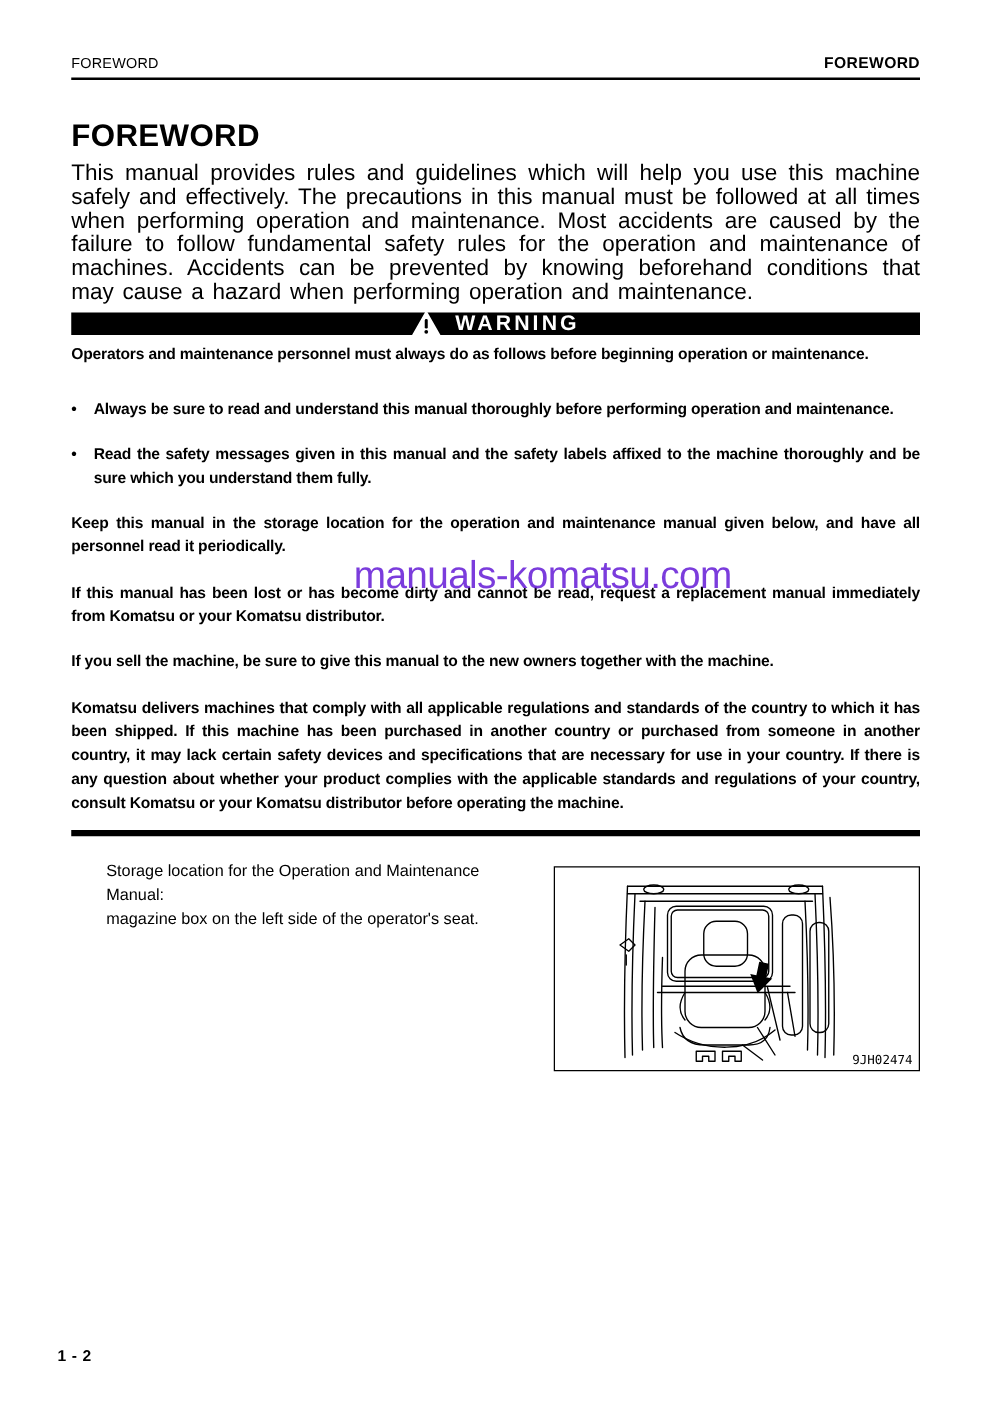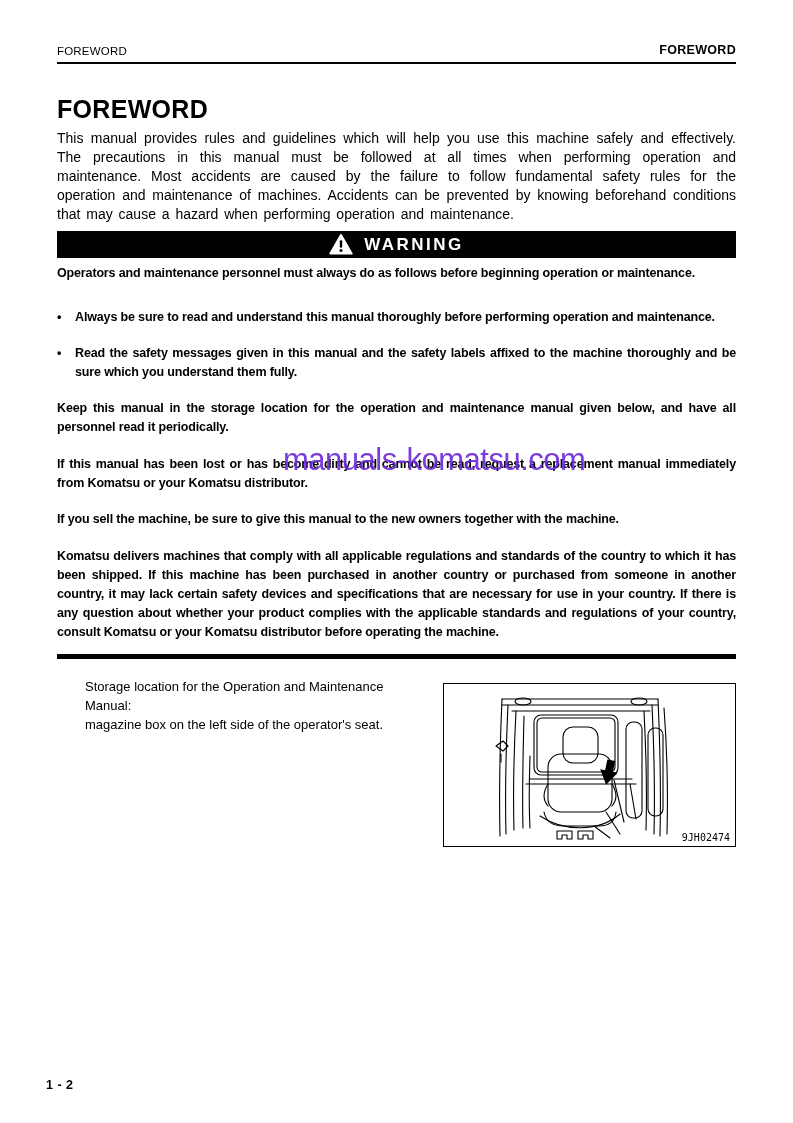--- a/index.html
+++ b/index.html
@@ -38,30 +38,30 @@
   }
   .page-title {
     margin: 0 0 6px 0;
     font-size: 25px;
     font-weight: 700;
     letter-spacing: 0.3px;
     line-height: 28px;
   }
   .intro {
     margin: 0 0 7px 0;
-    font-size: 14px;
+    font-size: 18px;
     line-height: 19px;
     text-align: justify;
     word-spacing: 2px;
   }
 
   
   .warning-banner {
     margin: 0 0 6px 0;
-    height: 27px;
+    height: 18px;
     background: #000000;
     display: flex;
     align-items: center;
     justify-content: center;
     gap: 11px;
   }
   .warning-banner .wlabel {
     color: #ffffff;
     font-size: 17px;
     font-weight: 700;

